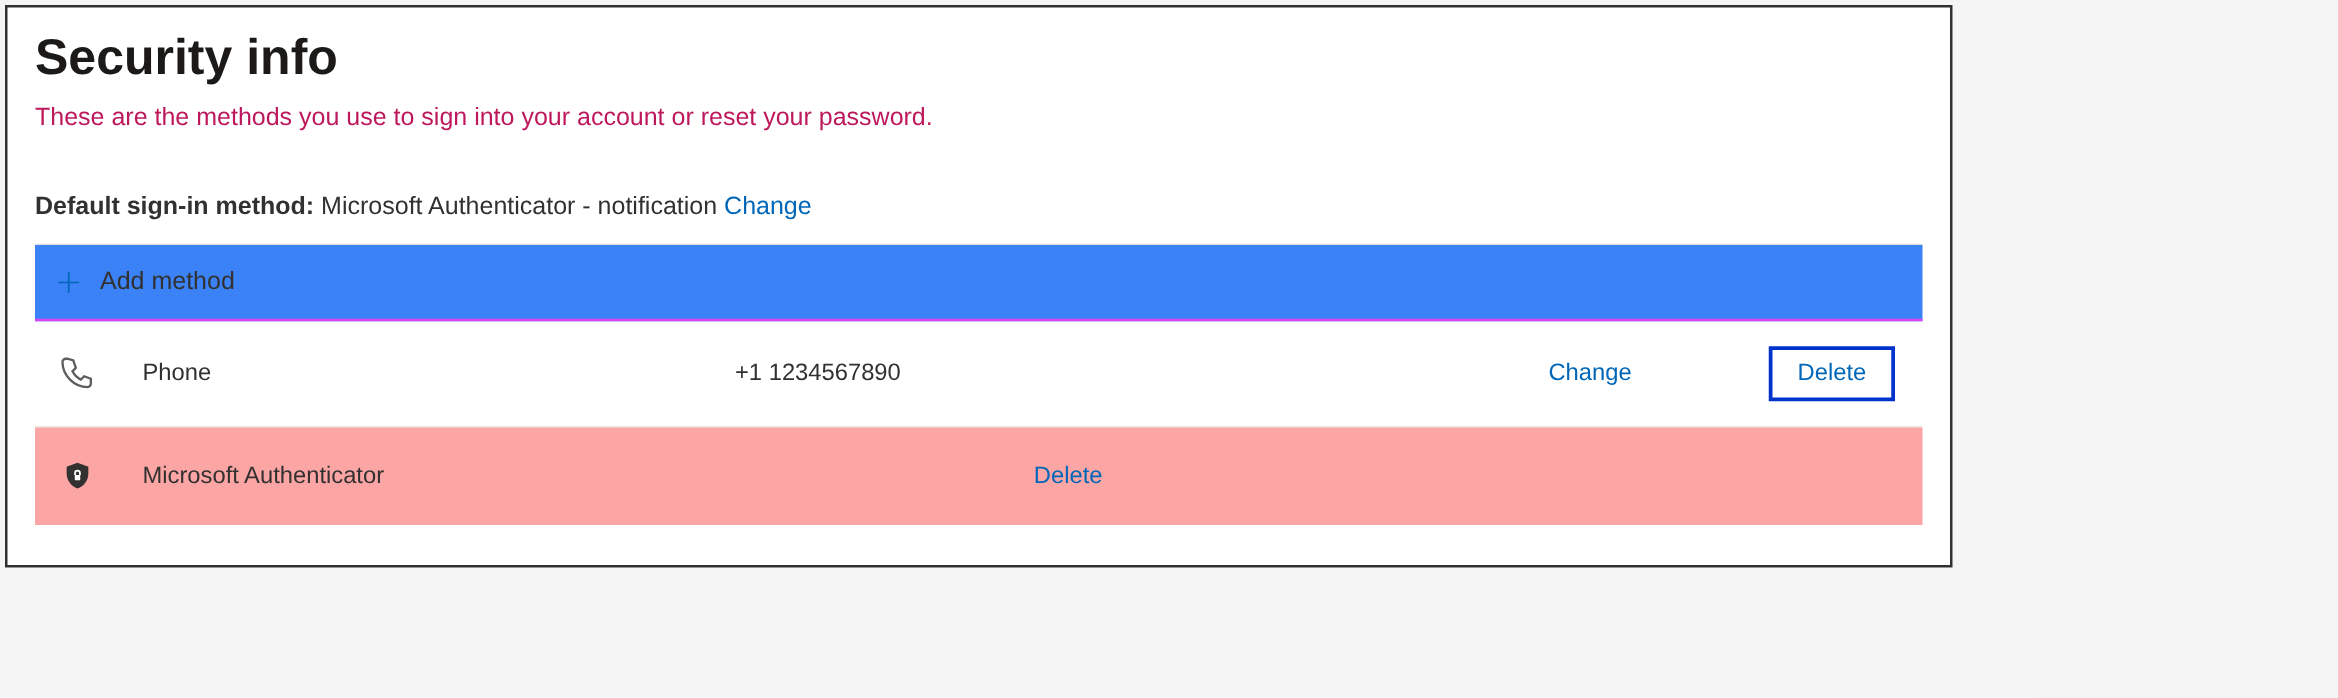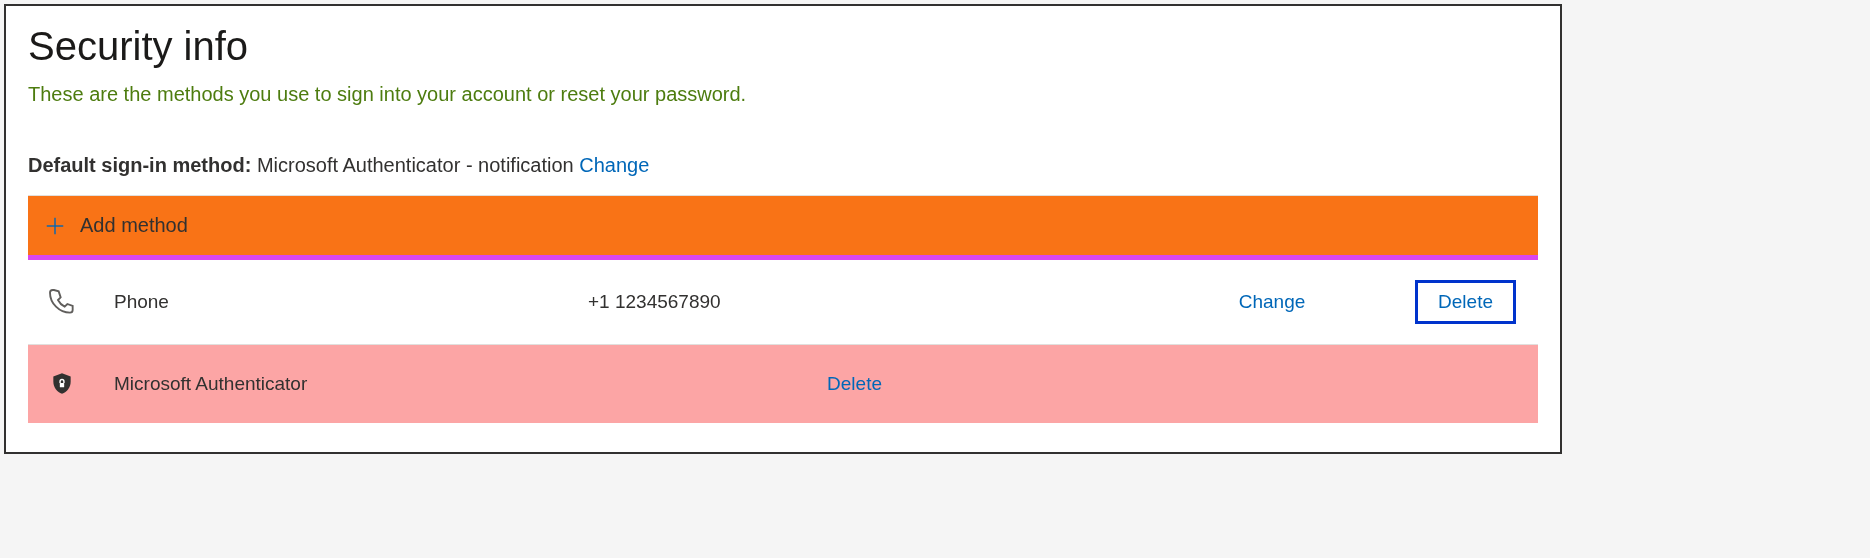--- a/index.html
+++ b/index.html
@@ -11,27 +11,27 @@
     }
     .panel {
       background: #fff;
       border: 2px solid #323130;
       width: 1558px;
       height: 450px;
       padding: 18px 22px 22px 22px;
     }
     h1 {
       font-size: 40px;
-      font-weight: 400;
+      font-weight: 700;
       color: #1b1a19;
       margin-bottom: 14px;
     }
     .subtitle {
       font-size: 20px;
-      color: #4d7c0f;
+      color: #be185d;
       margin-bottom: 48px;
     }
     .default-row {
       font-size: 20px;
       margin-bottom: 18px;
       margin-top: 36px;
     }
     .default-row .bold {
       font-weight: 700;
     }
@@ -40,22 +40,22 @@
       cursor: pointer;
       text-decoration: none;
     }
     .list {
       border-top: 1px solid #e1dfdd;
     }
     .add-row {
       display: flex;
       align-items: center;
       padding: 18px 16px;
-      background: #f97316;
-      border-bottom: 5px solid #d946ef;
+      background: #3b82f6;
+      border-bottom: 2px solid #d946ef;
       cursor: pointer;
       font-size: 20px;
       gap: 14px;
     }
     .plus-icon {
       width: 22px;
       height: 22px;
       display: inline-flex;
       align-items: center;
       justify-content: center;

